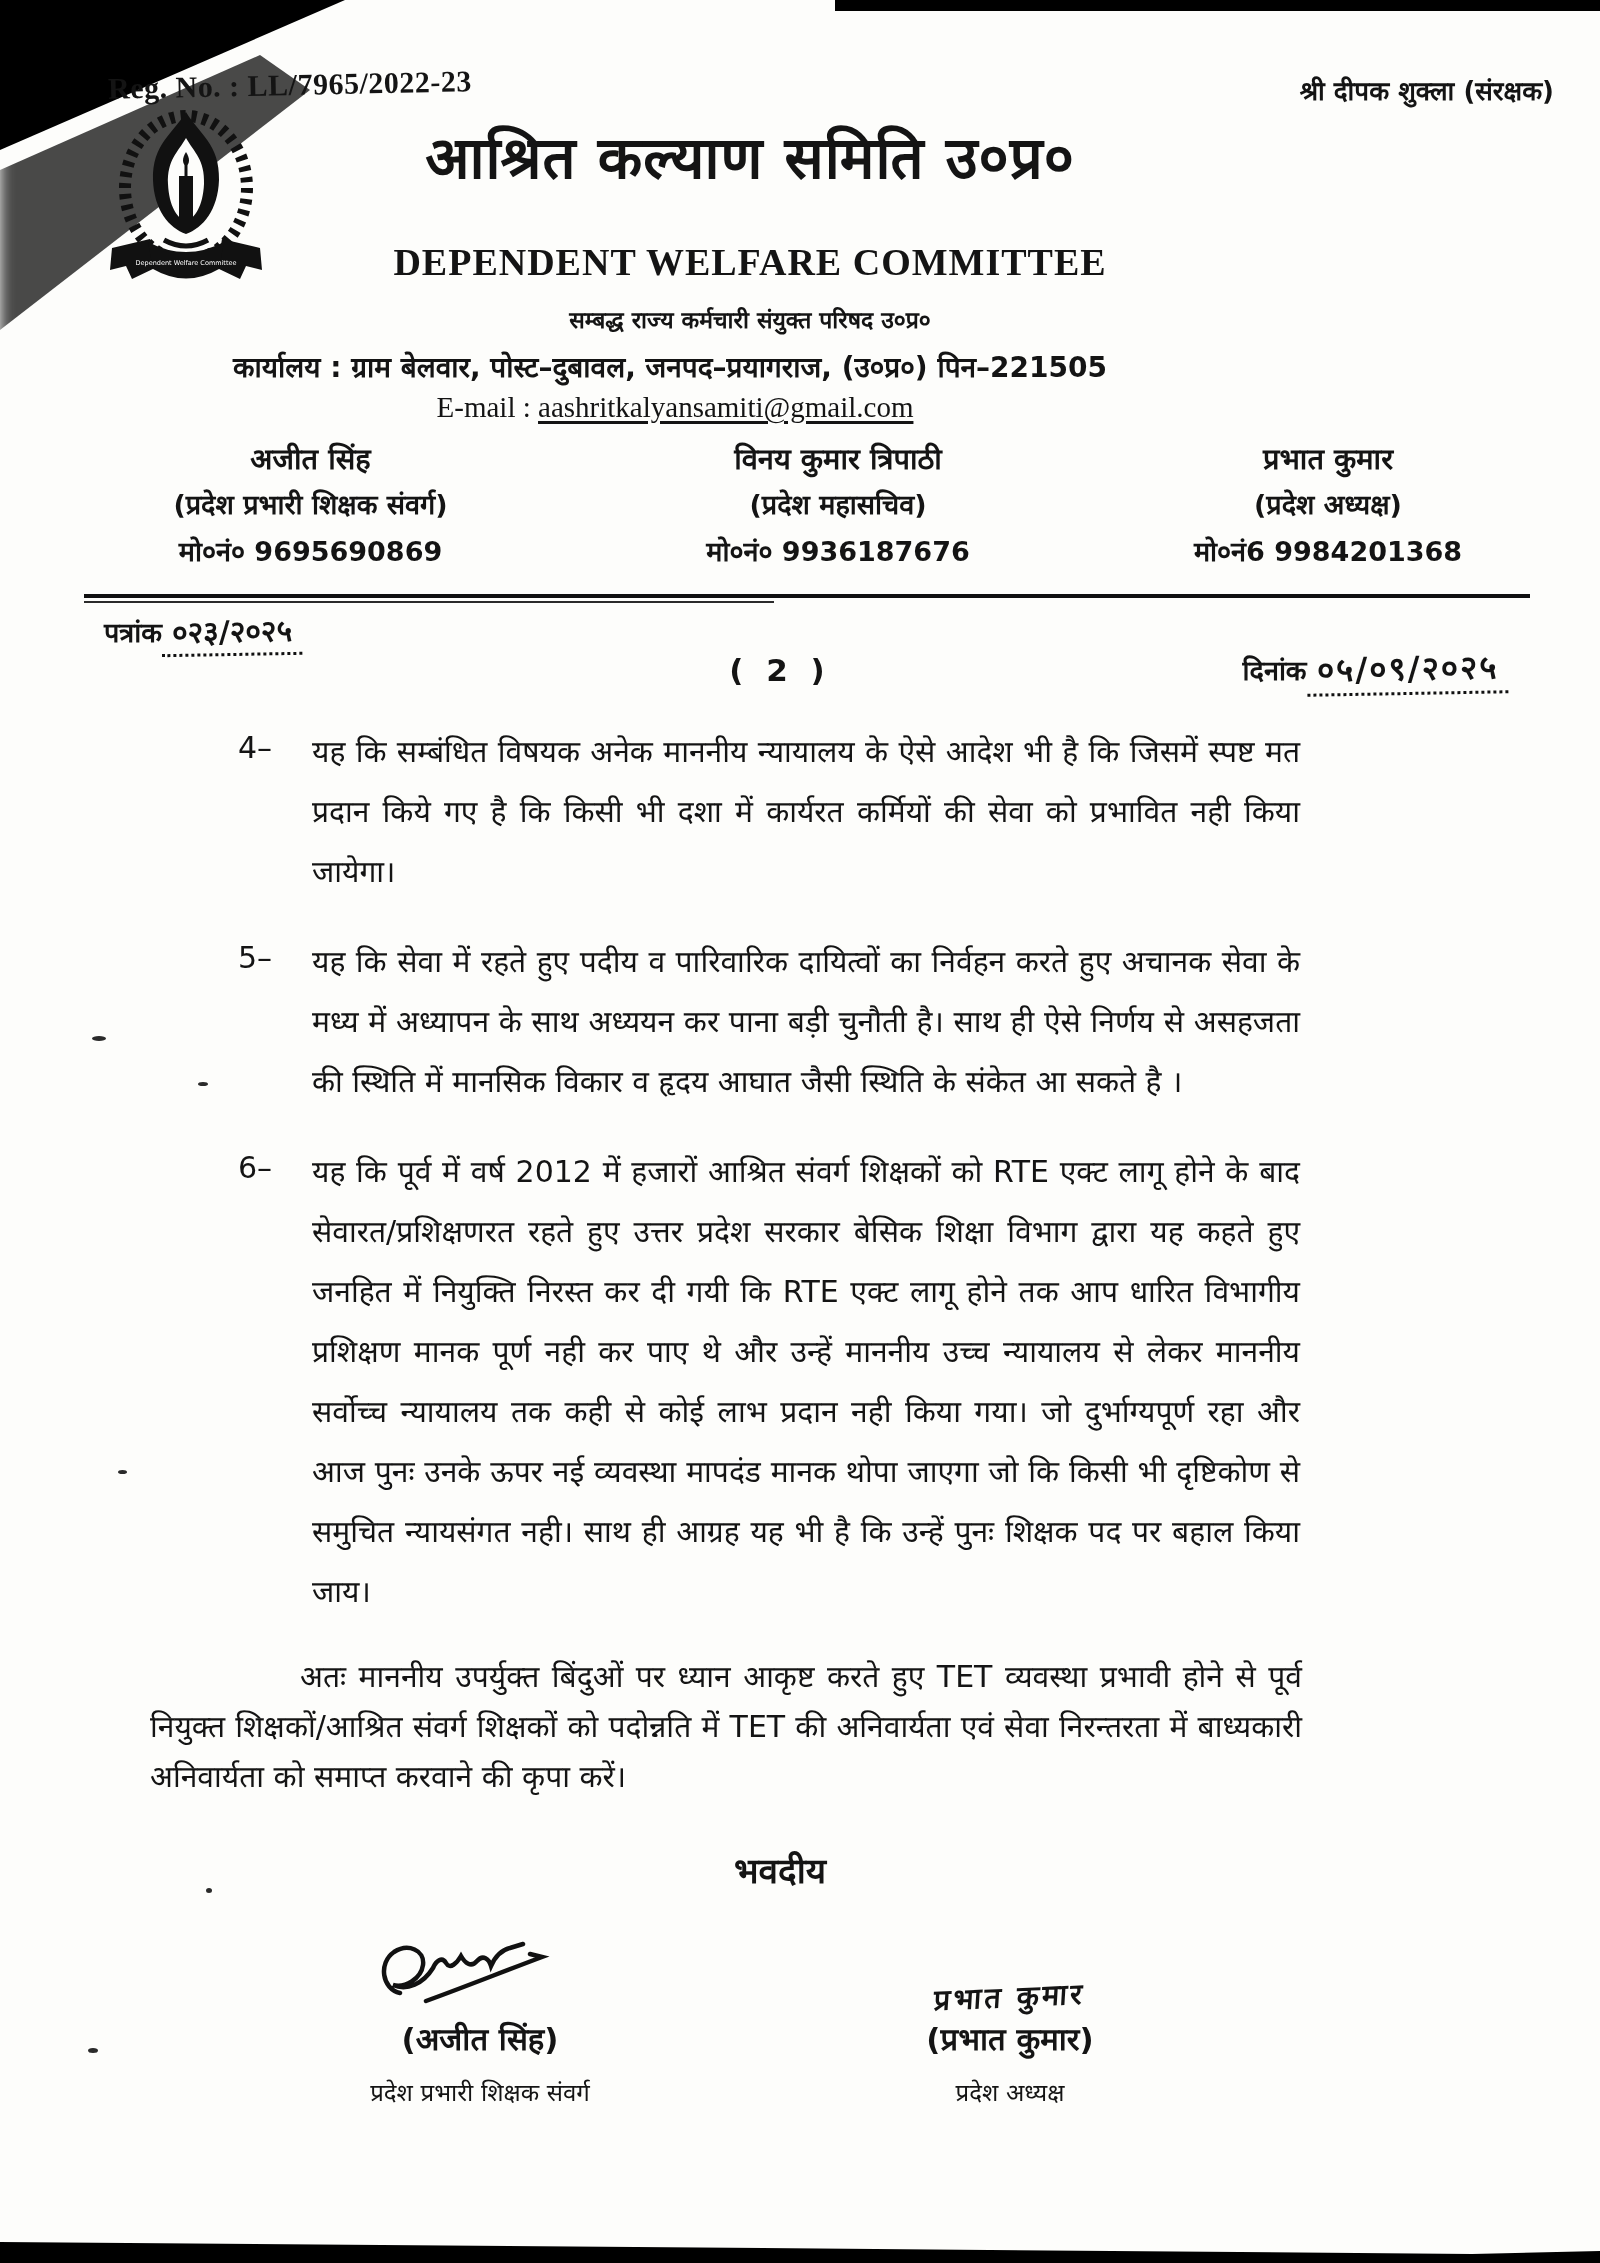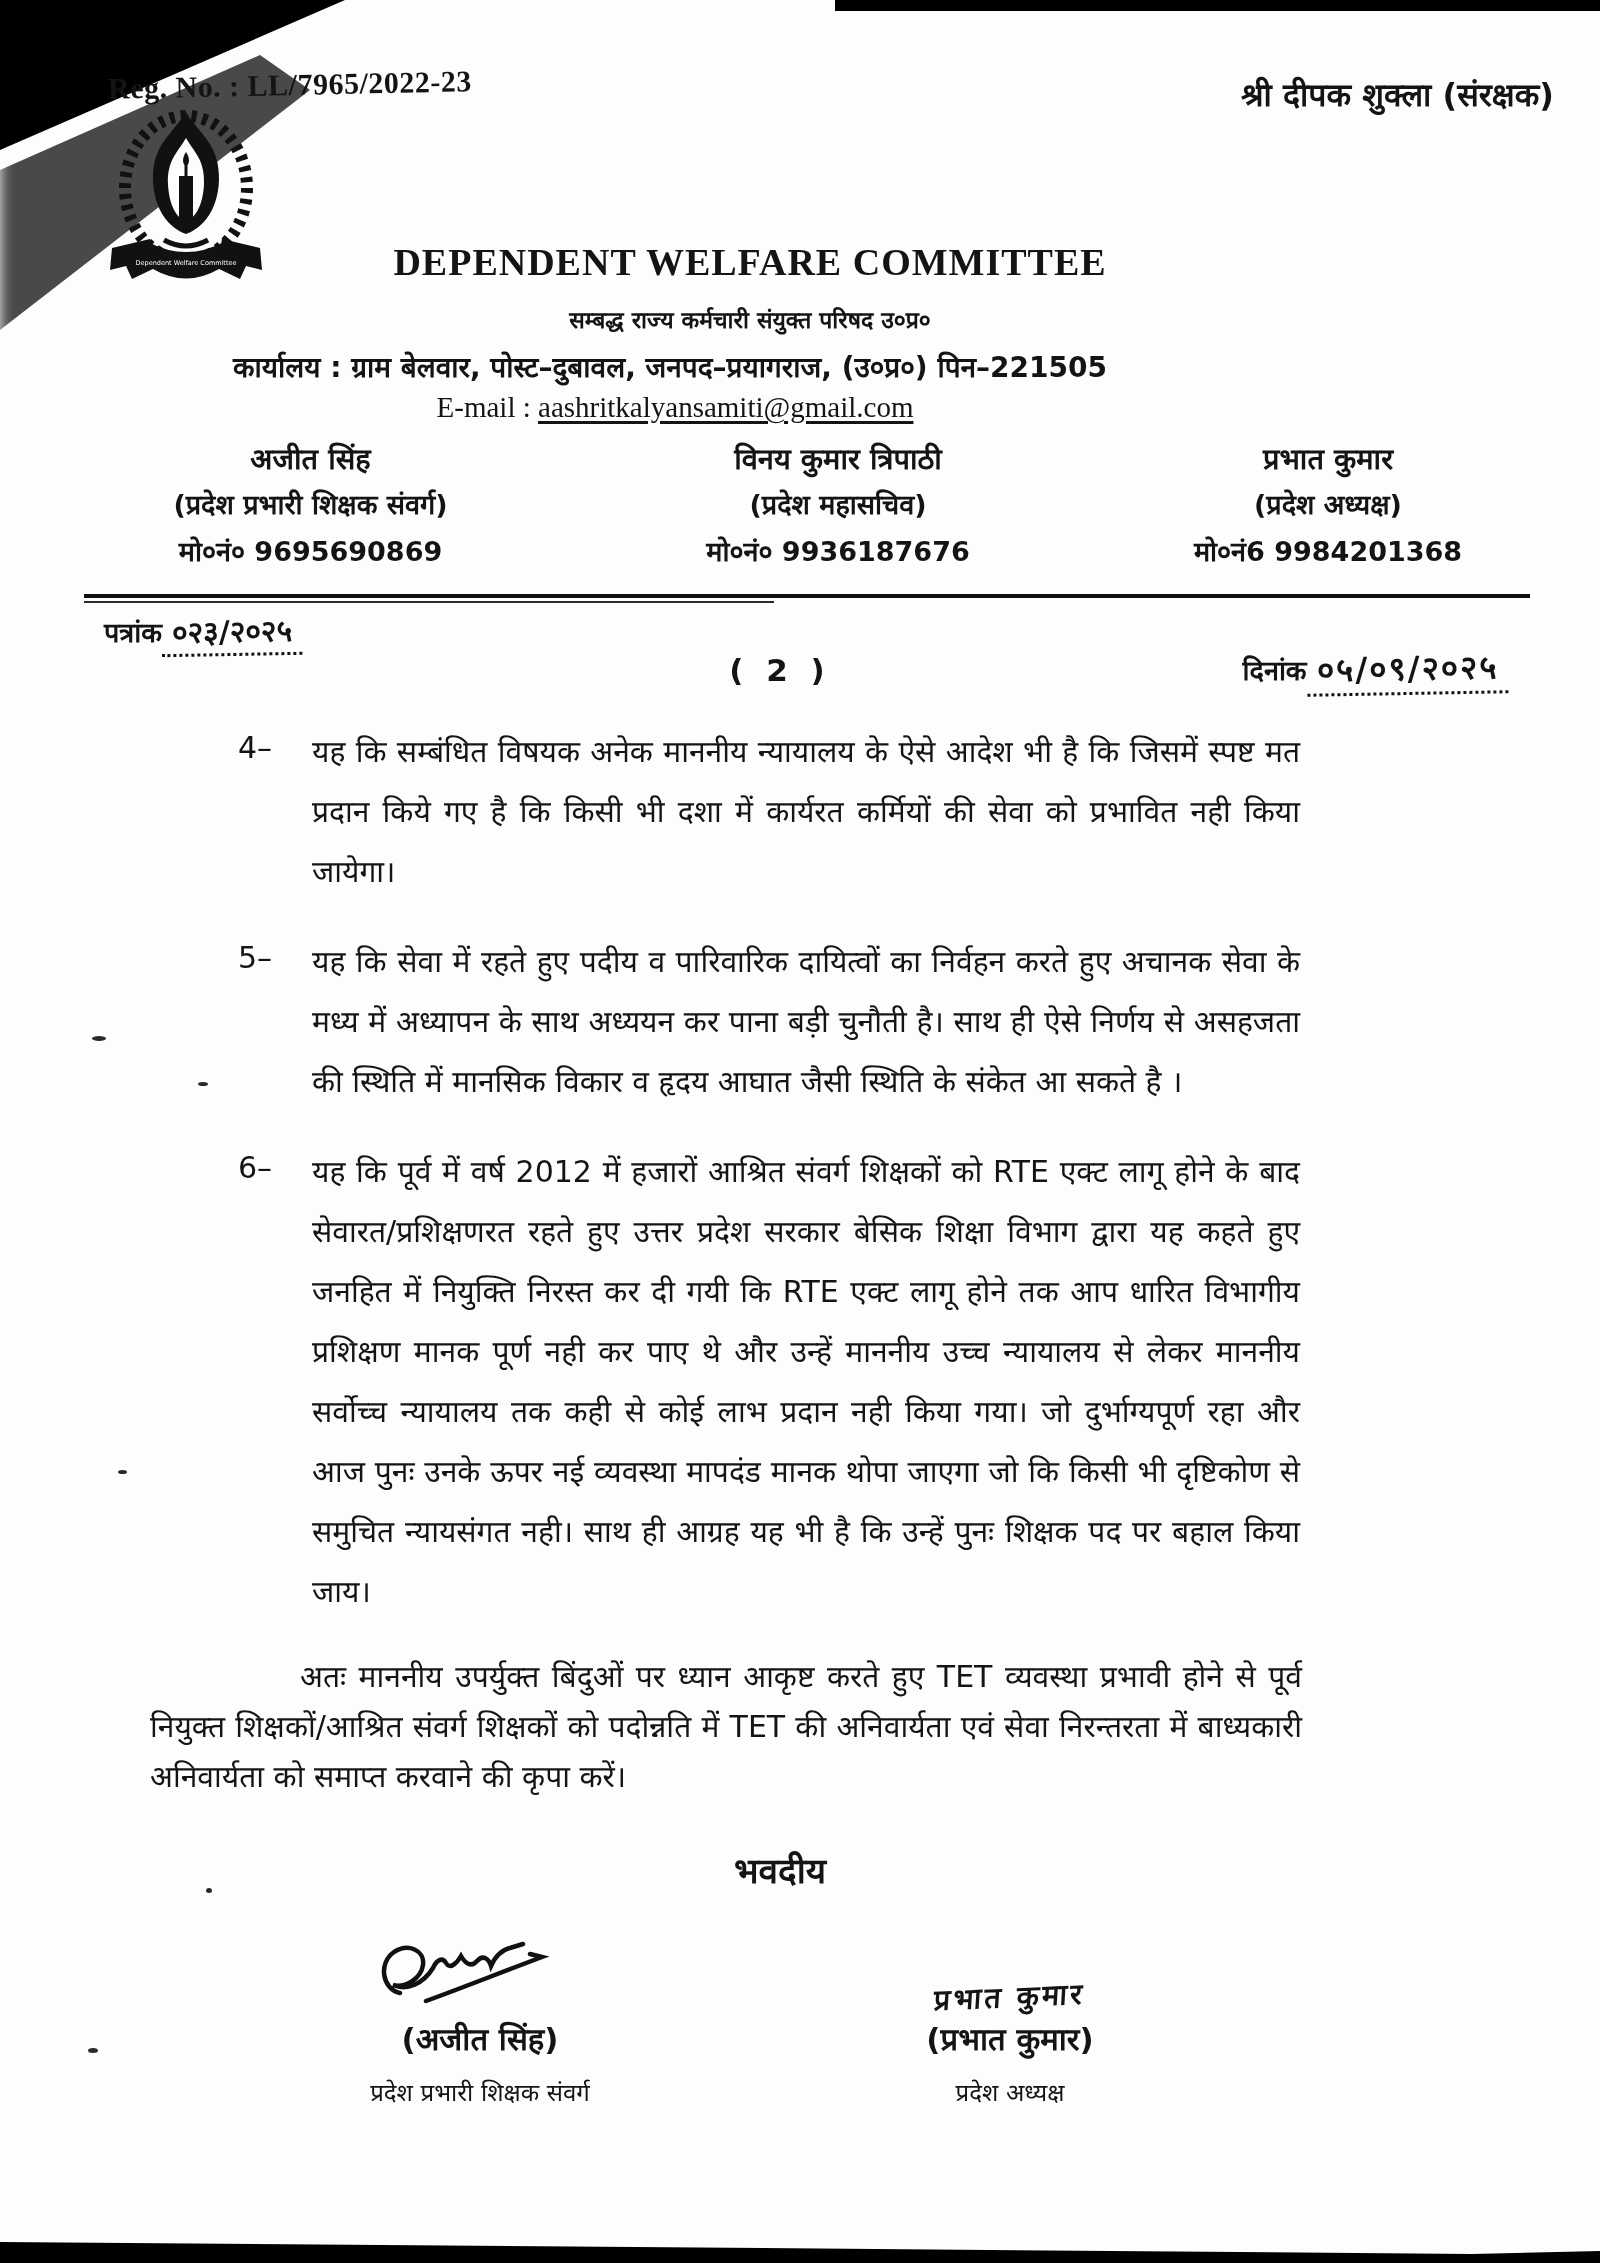--- a/index.html
+++ b/index.html
@@ -28,21 +28,21 @@
     clip-path:polygon(0 12%,92% 62%,100% 50%,100% 100%,0 100%);
   }
   .speck{position:absolute;background:#2a2a2a;border-radius:50%;}
 
   
   .regno{
     position:absolute;left:108px;top:68px;
     font-family:"Liberation Serif", serif;font-weight:bold;font-size:30px;
     transform:rotate(-1.2deg);letter-spacing:.5px;
   }
-  .patron{position:absolute;top:72px;right:46px;font-weight:bold;font-size:32px;}
+  .patron{position:absolute;top:72px;right:46px;font-weight:bold;font-size:26px;}
   .logo{position:absolute;left:102px;top:100px;width:168px;height:196px;}
   .title-hi{
     position:absolute;top:116px;left:320px;width:860px;text-align:center;
     font-weight:bold;font-size:58px;letter-spacing:1px;
   }
   .title-en{
     position:absolute;top:240px;left:280px;width:940px;text-align:center;
     font-family:"Liberation Serif", serif;font-weight:bold;font-size:38px;letter-spacing:1px;
   }
   .affil{position:absolute;top:303px;left:280px;width:940px;text-align:center;font-weight:bold;font-size:23px;}
@@ -131,20 +131,21 @@
       <line x1="84" y1="62" x2="84" y2="77" stroke="#111" stroke-width="3"></line>
       <path d="M84,52 C88,58 88,64 84,66 C80,64 80,58 84,52 Z" fill="#111"></path>
       <path d="M62,140 Q84,152 106,140" fill="none" stroke="#111" stroke-width="5"></path>
       <path d="M10,148 L48,139 L53,168 L30,179 L24,166 L8,170 Z" fill="#111"></path>
       <path d="M158,148 L120,139 L115,168 L138,179 L144,166 L160,170 Z" fill="#111"></path>
       <path d="M46,142 Q84,162 122,142 L117,169 Q84,188 51,169 Z" fill="#111"></path>
       <text x="84" y="165" font-size="6.5" fill="#ffffff" text-anchor="middle">Dependent Welfare Committee</text>
     </svg>
   </div>
 
+  <div class="title-hi">आश्रित कल्याण समिति उ०प्र०</div>
   <div class="title-en">DEPENDENT WELFARE COMMITTEE</div>
   <div class="affil">सम्बद्ध राज्य कर्मचारी संयुक्त परिषद उ०प्र०</div>
   <div class="office">कार्यालय : ग्राम बेलवार, पोस्ट–दुबावल, जनपद–प्रयागराज, (उ०प्र०) पिन–221505</div>
   <div class="email"><span>E-mail : </span><span class="addr">aashritkalyansamiti@gmail.com</span></div>
 
   <div class="officials">
     <div class="official">
       <div class="nm">अजीत सिंह</div>
       <div class="rl">(प्रदेश प्रभारी शिक्षक संवर्ग)</div>
       <div class="ph">मो०नं० 9695690869</div>

